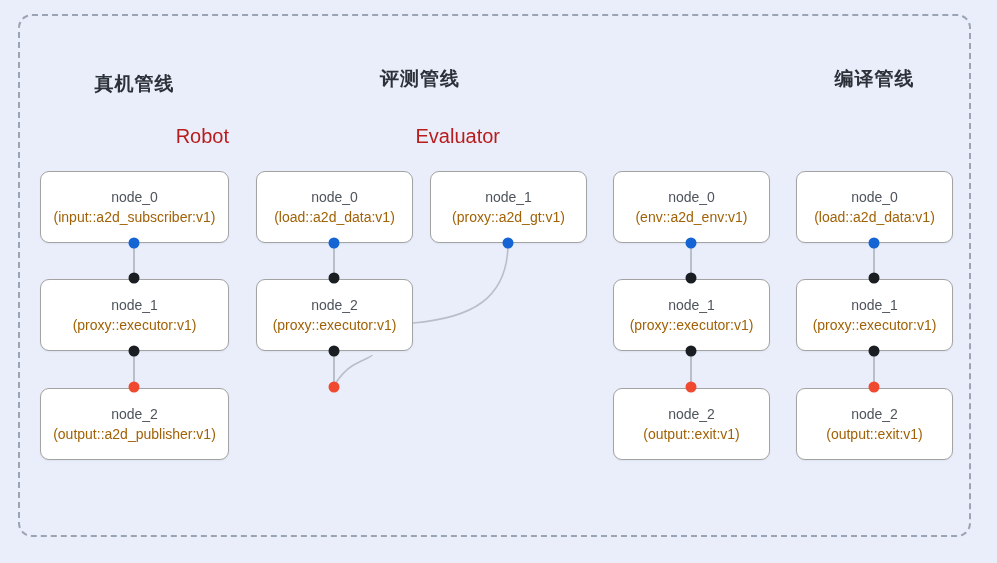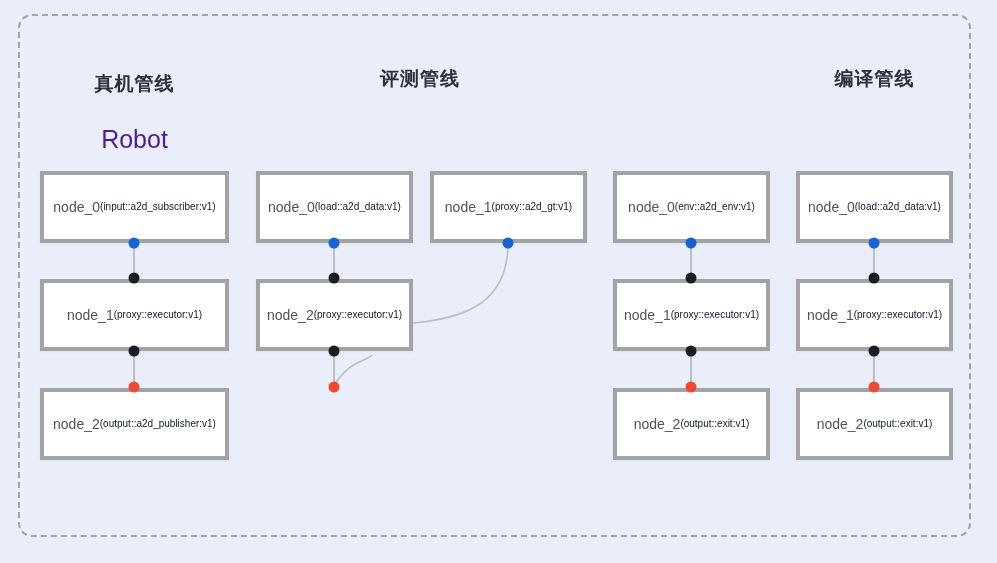--- a/index.html
+++ b/index.html
@@ -32,48 +32,48 @@
     position: absolute;
     text-align: center;
     font-size: 19px;
     font-weight: bold;
     color: #2b3138;
     letter-spacing: 1px;
     white-space: nowrap;
   }
   .col-subtitle {
     position: absolute;
-    text-align: center;
-    font-size: 25px;
-    color: #4c1d95;
+    text-align: right;
+    font-size: 20px;
+    color: #b91c1c;
     white-space: nowrap;
   }
   .node {
     position: absolute;
     box-sizing: border-box;
     background: #ffffff;
-    border: 4px solid #a3a3a3;
-    border-radius: 0;
+    border: 1px solid #a3a3a3;
+    border-radius: 9px;
     box-shadow: 0 1px 2px rgba(40,50,70,0.06);
     display: flex;
-    flex-direction: row;
+    flex-direction: column;
     align-items: center;
     justify-content: center;
     color: #4a5059;
   }
   .node-title {
     font-size: 14px;
     line-height: 20px;
     color: #4e545c;
     white-space: nowrap;
   }
   .node-sub {
-    font-size: 10px;
+    font-size: 14px;
     line-height: 20px;
-    color: #0f172a;
+    color: #a16207;
     white-space: nowrap;
   }
   .port {
     position: absolute;
     width: 11px;
     height: 11px;
     border-radius: 50%;
     transform: translate(-50%, -50%);
     z-index: 4;
   }
@@ -134,20 +134,21 @@
   </div>
   <div class="port port-in" style="left:134px; top:351px;"></div>
 
   <div class="port port-out-red" style="left:134px; top:387px;"></div>
   <div class="node" style="left:40px; top:388px; width:189px; height:72px;">
     <div class="node-title">node_2</div>
     <div class="node-sub">(output::a2d_publisher:v1)</div>
   </div>
 
   <div class="col-title" style="left:340px; top:66px; width:160px;font-family:Liberation Mono, monospace;">评测管线</div>
+  <div class="col-subtitle" style="left:340px; top:125px; width:160px;">Evaluator</div>
 
   <div class="edge-line" style="left:334px; top:242px; height:36px;"></div>
   <div class="edge-line" style="left:334px; top:350px; height:37px;"></div>
 
   <div class="node" style="left:256px; top:171px; width:157px; height:72px;">
     <div class="node-title">node_0</div>
     <div class="node-sub">(load::a2d_data:v1)</div>
   </div>
   <div class="port port-out-blue" style="left:334px; top:243px;"></div>
 

